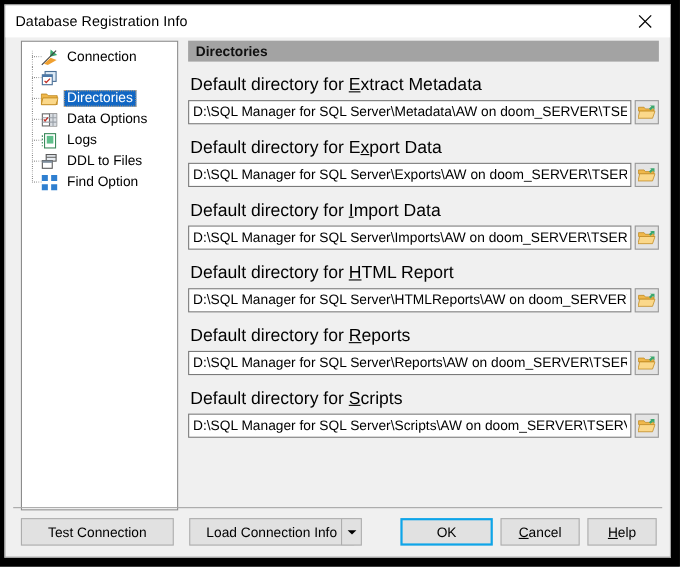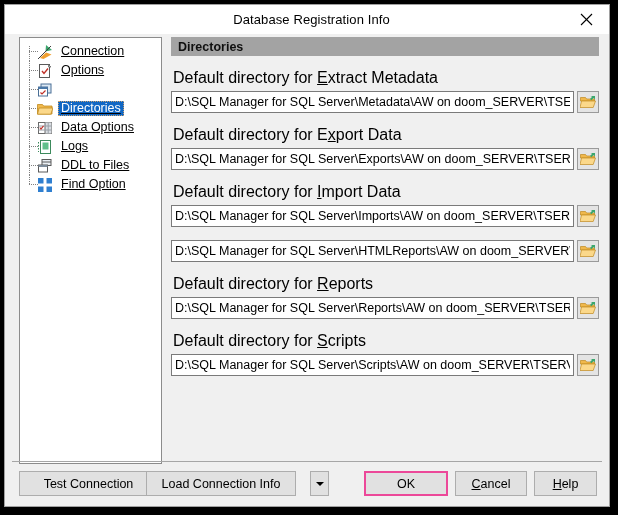--- a/index.html
+++ b/index.html
@@ -30,21 +30,20 @@
   }
 
   
   .titlebar {
     height: 29px;
     background: #ffffff;
     display: flex;
     align-items: center;
     flex: 0 0 auto;
     position: relative;
-    justify-content: center;
   }
   .title-text {
     margin-left: 9px;
     font-size: 13px;
     color: #000000;
     letter-spacing: 0.1px;
   }
   .close-btn {
     position: absolute;
     right: 0;
@@ -71,21 +70,20 @@
     top: 3px;
     width: 143px;
     height: 427px;
     background: #ffffff;
     border: 1px solid #8c8c8c;
     box-sizing: border-box;
     overflow: hidden;
   }
   .tree-inner {
     padding: 4px 0 0 0;
-    text-decoration: underline;
   }
   .tree-item {
     position: relative;
     height: 19px;
     display: flex;
     align-items: center;
     padding-left: 6px;
     cursor: default;
     white-space: nowrap;
   }
@@ -229,31 +227,31 @@
     font-size: 12.5px;
     color: #000000;
     display: flex;
     align-items: center;
     justify-content: center;
     cursor: default;
     white-space: nowrap;
   }
   .btn u { text-decoration: underline; }
   .btn-test { left: 14px; width: 139px; }
-  .btn-load { left: 141px; width: 150px; }
+  .btn-load { left: 167px; width: 150px; }
   .btn-load-arrow {
     left: 305px;
     width: 19px;
     top: 9px;
     height: 25px;
   }
   .btn-ok {
     left: 359px;
     width: 84px;
-    border: 2px solid #ec4899;
+    border: 2px solid #0ea5e9;
     background: #e1e1e1;
   }
   .btn-cancel { left: 450px; width: 72px; }
   .btn-help { left: 529px; width: 63px; }
   .arrow-down {
     width: 0; height: 0;
     border-left: 4px solid transparent;
     border-right: 4px solid transparent;
     border-top: 4px solid #000000;
   }
@@ -283,34 +281,20 @@
               <div class="tree-hline"></div>
             </div>
             <span class="tree-icon">
               <svg width="16" height="16" viewBox="0 0 16 16">
                 <path d="M9 1 L15 6 L8.5 7.5 Z" fill="#3aa76d"></path>
                 <path d="M3 14 L9 8.5 L14.5 10.5 L6.5 15 Z" fill="#f0a030"></path>
                 <line x1="1" y1="15" x2="14" y2="2" stroke="#404040" stroke-width="1"></line>
               </svg>
             </span>
             <span class="tree-label">Connection</span>
-          </div>
-          <div class="tree-item">
-            <div class="tree-lines">
-              <div class="tree-vline"></div>
-              <div class="tree-hline"></div>
-            </div>
-            <span class="tree-icon">
-              <svg width="16" height="16" viewBox="0 0 16 16">
-                <rect x="2.5" y="1.5" width="10" height="13" fill="#fff" stroke="#5a5a5a"></rect>
-                <path d="M11.5 1.5 L14 4 L11.5 4 Z" fill="#d8d8d8" stroke="#5a5a5a" stroke-width="0.7"></path>
-                <path d="M5 8 L7 10.5 L11 5.5" stroke="#c03028" stroke-width="1.4" fill="none"></path>
-              </svg>
-            </span>
-            <span class="tree-label">Options</span>
           </div>
           <div class="tree-item">
             <div class="tree-lines">
               <div class="tree-vline"></div>
               <div class="tree-hline"></div>
             </div>
             <span class="tree-icon">
               <svg width="16" height="16" viewBox="0 0 16 16">
                 <rect x="4" y="2" width="10" height="9" fill="#dce9f5" stroke="#4a6f96"></rect>
                 <rect x="1.5" y="5" width="9" height="9" fill="#fff" stroke="#4a6f96"></rect>
@@ -441,20 +425,21 @@
                   <svg width="16" height="15" viewBox="0 0 16 15">
                     <path d="M0.5 2.5 h5 l1.2 1.5 h7.8 v2 h-14 z" fill="#f0b84c" stroke="#c08a20" stroke-width="0.7"></path>
                     <path d="M1.5 6 h14 l-2.3 6.5 h-13.2 z" fill="#fbd88a" stroke="#c08a20" stroke-width="0.7"></path>
                     <path d="M10.5 1 h4.5 v3.5 l-1.4-1.4 -2.2 2.2 -1.4-1.4 2.2-2.2 z" fill="#3aa76d"></path>
                   </svg>
                 </span>
               </div>
             </div>
           </div>
           <div class="field-group">
+            <div class="field-label"><span>Default directory for </span><u>H</u><span>TML Report</span></div>
             <div class="field-row">
               <input class="field-input" type="text" value="D:\SQL Manager for SQL Server\HTMLReports\AW on doom_SERVER\TSERV2005\" style="">
               <div class="browse-btn">
                 <span>
                   <svg width="16" height="15" viewBox="0 0 16 15">
                     <path d="M0.5 2.5 h5 l1.2 1.5 h7.8 v2 h-14 z" fill="#f0b84c" stroke="#c08a20" stroke-width="0.7"></path>
                     <path d="M1.5 6 h14 l-2.3 6.5 h-13.2 z" fill="#fbd88a" stroke="#c08a20" stroke-width="0.7"></path>
                     <path d="M10.5 1 h4.5 v3.5 l-1.4-1.4 -2.2 2.2 -1.4-1.4 2.2-2.2 z" fill="#3aa76d"></path>
                   </svg>
                 </span>

